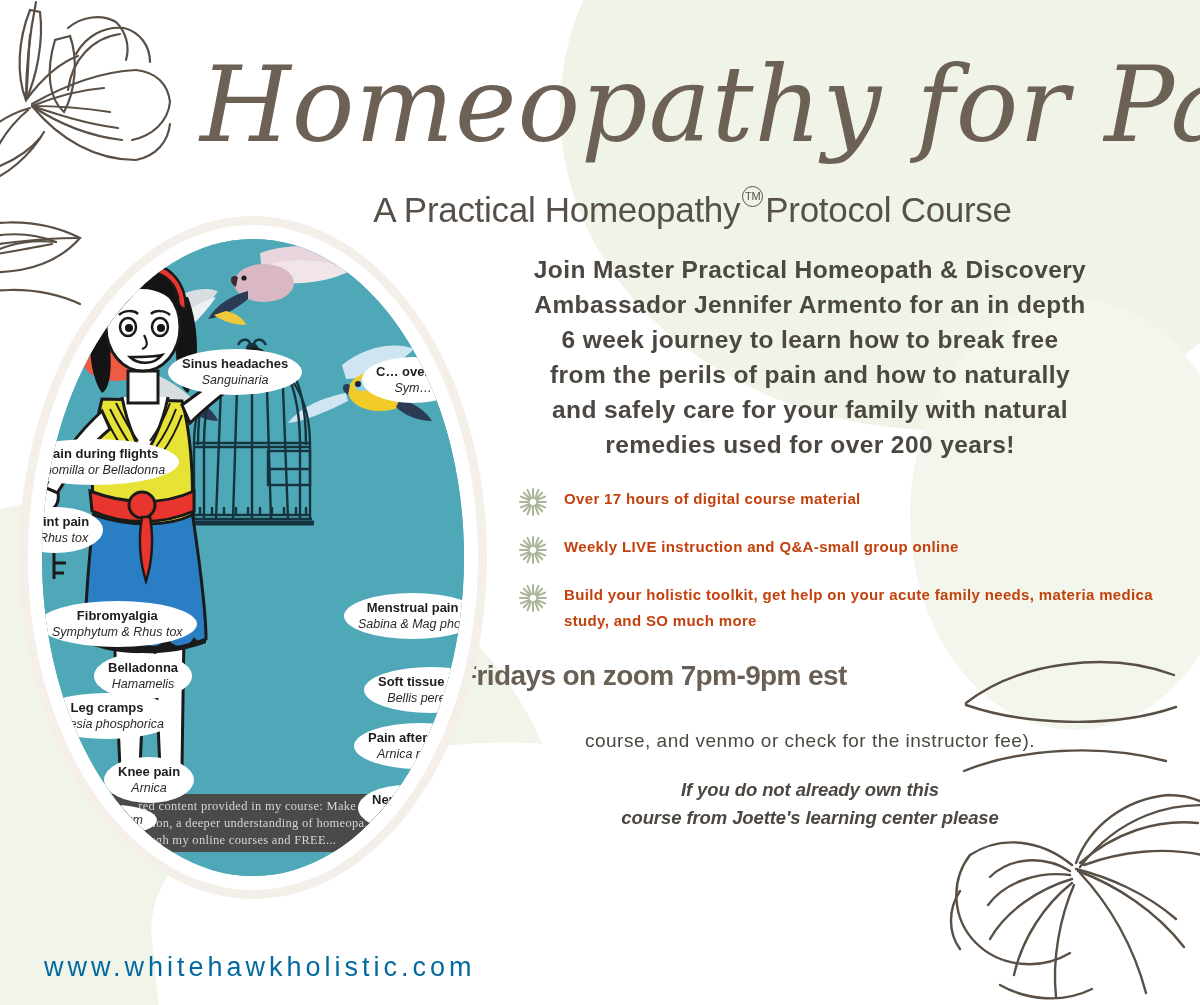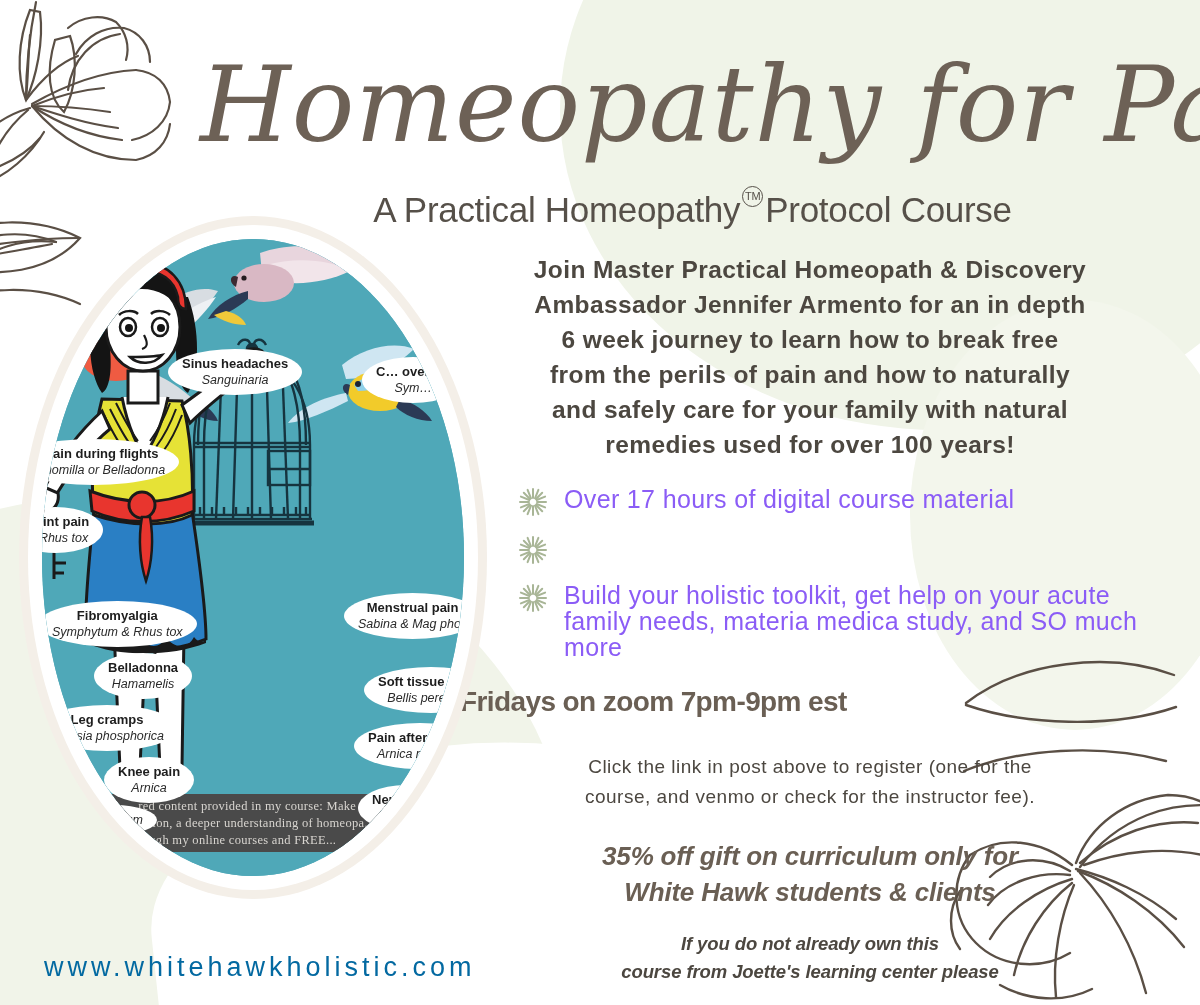--- a/index.html
+++ b/index.html
@@ -92,21 +92,21 @@
 
   .bullets{margin-top:24px;padding-left:58px;}
   .bullet-row{
     display:flex;align-items:flex-start;
     margin-bottom:17px;
   }
   .bullet-icon{
     flex:0 0 auto;width:30px;height:30px;margin-right:16px;margin-top:1px;
   }
   .bullet-text{
-    font-size:25px;line-height:26px;letter-spacing:0.35px;color:#8b5cf6;
+    font-size:15px;line-height:26px;letter-spacing:0.35px;color:#c2410c;font-weight:bold;
   }
 
   .datetime{
     margin-top:12px;
     font-size:28px;
     font-weight:bold;
     line-height:49px;
     letter-spacing:-0.6px;
     color:#6a5f54;
   }
@@ -288,21 +288,21 @@
   </div>
 
   <div class="right-col">
 
     <div class="intro">
       <div>Join Master Practical Homeopath &amp; Discovery</div>
       <div>Ambassador Jennifer Armento for an in depth</div>
       <div>6 week journey to learn how to break free</div>
       <div>from the perils of pain and how to naturally</div>
       <div>and safely care for your family with natural</div>
-      <div>remedies used for over 100 years!</div>
+      <div>remedies used for over 200 years!</div>
     </div>
 
     <div class="bullets">
 
       <div class="bullet-row">
         <svg class="bullet-icon" viewBox="0 0 30 30">
           <g stroke="#a8b596" stroke-width="2" stroke-linecap="round">
             <line x1="15" y1="2" x2="15" y2="11"></line>
               <line x1="15" y1="19" x2="15" y2="28"></line>
             <line x1="2" y1="15" x2="11" y2="15"></line>
@@ -338,20 +338,21 @@
             <line x1="9.6" y1="2.9" x2="13" y2="11.3"></line>
               <line x1="17" y1="18.7" x2="20.4" y2="27.1"></line>
             <line x1="20.4" y1="2.9" x2="17" y2="11.3"></line>
               <line x1="13" y1="18.7" x2="9.6" y2="27.1"></line>
             <line x1="2.9" y1="9.6" x2="11.3" y2="13"></line>
               <line x1="18.7" y1="17" x2="27.1" y2="20.4"></line>
             <line x1="2.9" y1="20.4" x2="11.3" y2="17"></line>
               <line x1="18.7" y1="13" x2="27.1" y2="9.6"></line>
           </g>
         </svg>
+        <div class="bullet-text">Weekly LIVE instruction and Q&amp;A-small group online</div>
       </div>
 
       <div class="bullet-row">
         <svg class="bullet-icon" viewBox="0 0 30 30">
           <g stroke="#a8b596" stroke-width="2" stroke-linecap="round">
             <line x1="15" y1="2" x2="15" y2="11"></line>
               <line x1="15" y1="19" x2="15" y2="28"></line>
             <line x1="2" y1="15" x2="11" y2="15"></line>
               <line x1="19" y1="15" x2="28" y2="15"></line>
             <line x1="5.8" y1="5.8" x2="12" y2="12"></line>
@@ -371,28 +372,23 @@
         <div class="bullet-text" style="max-width:600px">Build your holistic toolkit, get help on your acute family needs, materia medica study, and SO much more</div>
       </div>
 
     </div>
 
     <div class="datetime">
       <div>Fridays on zoom 7pm-9pm est</div>
     </div>
 
     <div class="register">
-      <div>Click the link in post above to register (one for the</div>
       <div>course, and venmo or check for the instructor fee).</div>
     </div>
 
-    <div class="offer">
-      <div>35% off gift on curriculum only for</div>
-      <div>White Hawk students &amp; clients</div>
-    </div>
 
     <div class="note">
       <div>If you do not already own this</div>
       <div>course from Joette's learning center please</div>
 
     </div>
 
   </div>
 
   <div class="footer-url">www.whitehawkholistic.com</div>
@@ -568,21 +564,21 @@
       <div class="pill" style="left:-4px;top:362px;">
         <b>Fibromyalgia</b>
         <i>Symphytum &amp; Rhus tox</i>
       </div>
 
       <div class="pill" style="left:52px;top:414px;">
         <b>Belladonna</b>
         <i>Hamamelis</i>
       </div>
 
-      <div class="pill" style="left:-6px;top:466px;">
+      <div class="pill" style="left:-6px;top:454px;">
         <b>Leg cramps</b>
         <i>…nesia phosphorica</i>
       </div>
 
       <div class="pill" style="left:62px;top:518px;">
         <b>Knee pain</b>
         <i>Arnica</i>
       </div>
 
       <div class="pill" style="left:30px;top:566px;">

